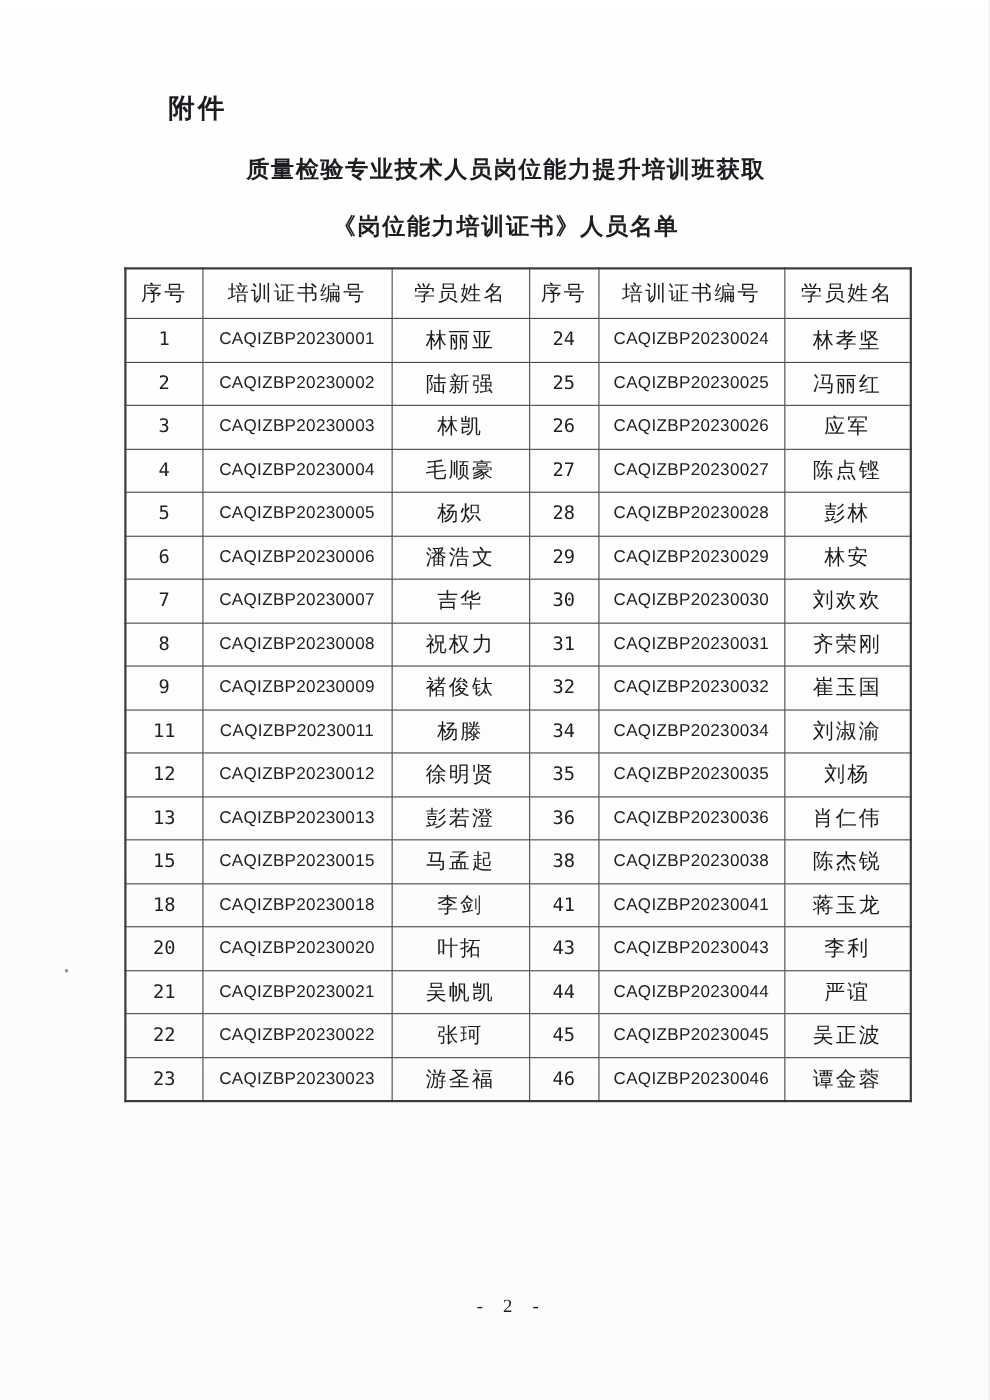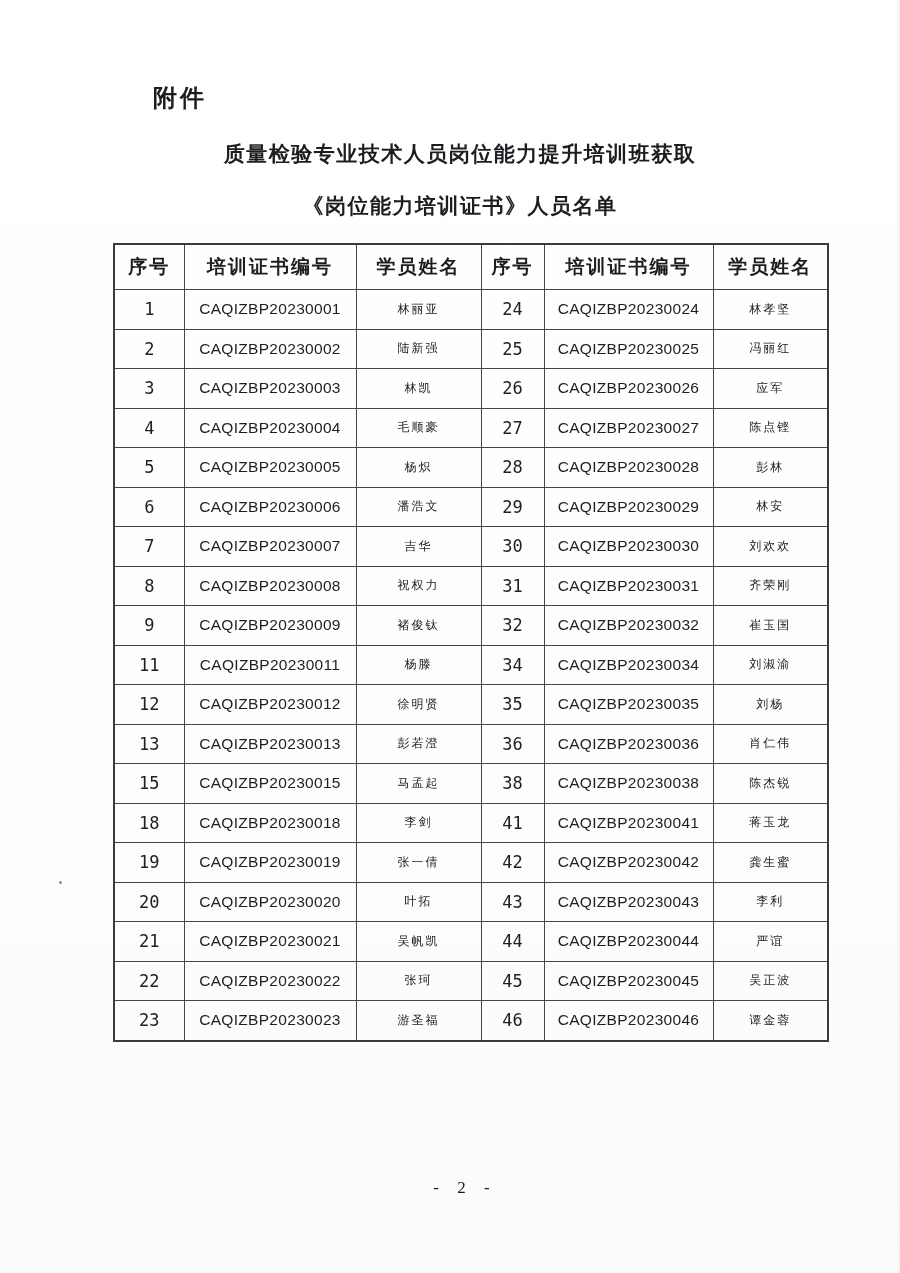--- a/index.html
+++ b/index.html
@@ -62,21 +62,21 @@
     border: 1px solid #43464d;
     text-align: center;
     vertical-align: middle;
     padding: 0;
     overflow: hidden;
     white-space: nowrap;
   }
   table.roster thead th {
     height: 44px;
     font-size: 19px;
-    font-weight: bold;
+    font-weight: normal;
     letter-spacing: 2px;
   }
   table.roster tbody td {
     height: 38.5px;
   }
   .col-no    { width: 70px; }
   .col-cert  { width: 172px; }
   .col-name  { width: 125px; }
   .col-no2   { width: 63px; }
   .col-cert2 { width: 169px; }
@@ -86,21 +86,21 @@
     font-size: 17px;
     color: #202125;
   }
   td.cell-cert {
     font-family: Liberation Sans, sans-serif;
     font-size: 15.5px;
     letter-spacing: 0.3px;
     color: #1e1f23;
   }
   td.cell-name {
-    font-size: 12px;
+    font-size: 19px;
     letter-spacing: 2px;
     color: #1b1c20;
   }
   .page-number {
     position: absolute;
     left: 0;
     top: 1178px;
     width: 930px;
     text-align: center;
     font-size: 17px;
@@ -262,28 +262,20 @@
         </tr>
         <tr>
           <td class="cell-no">18</td>
           <td class="cell-cert">CAQIZBP20230018</td>
           <td class="cell-name">李剑</td>
           <td class="cell-no">41</td>
           <td class="cell-cert">CAQIZBP20230041</td>
           <td class="cell-name">蒋玉龙</td>
         </tr>
         <tr>
-          <td class="cell-no">19</td>
-          <td class="cell-cert">CAQIZBP20230019</td>
-          <td class="cell-name">张一倩</td>
-          <td class="cell-no">42</td>
-          <td class="cell-cert">CAQIZBP20230042</td>
-          <td class="cell-name">龚生蜜</td>
-        </tr>
-        <tr>
           <td class="cell-no">20</td>
           <td class="cell-cert">CAQIZBP20230020</td>
           <td class="cell-name">叶拓</td>
           <td class="cell-no">43</td>
           <td class="cell-cert">CAQIZBP20230043</td>
           <td class="cell-name">李利</td>
         </tr>
         <tr>
           <td class="cell-no">21</td>
           <td class="cell-cert">CAQIZBP20230021</td>

